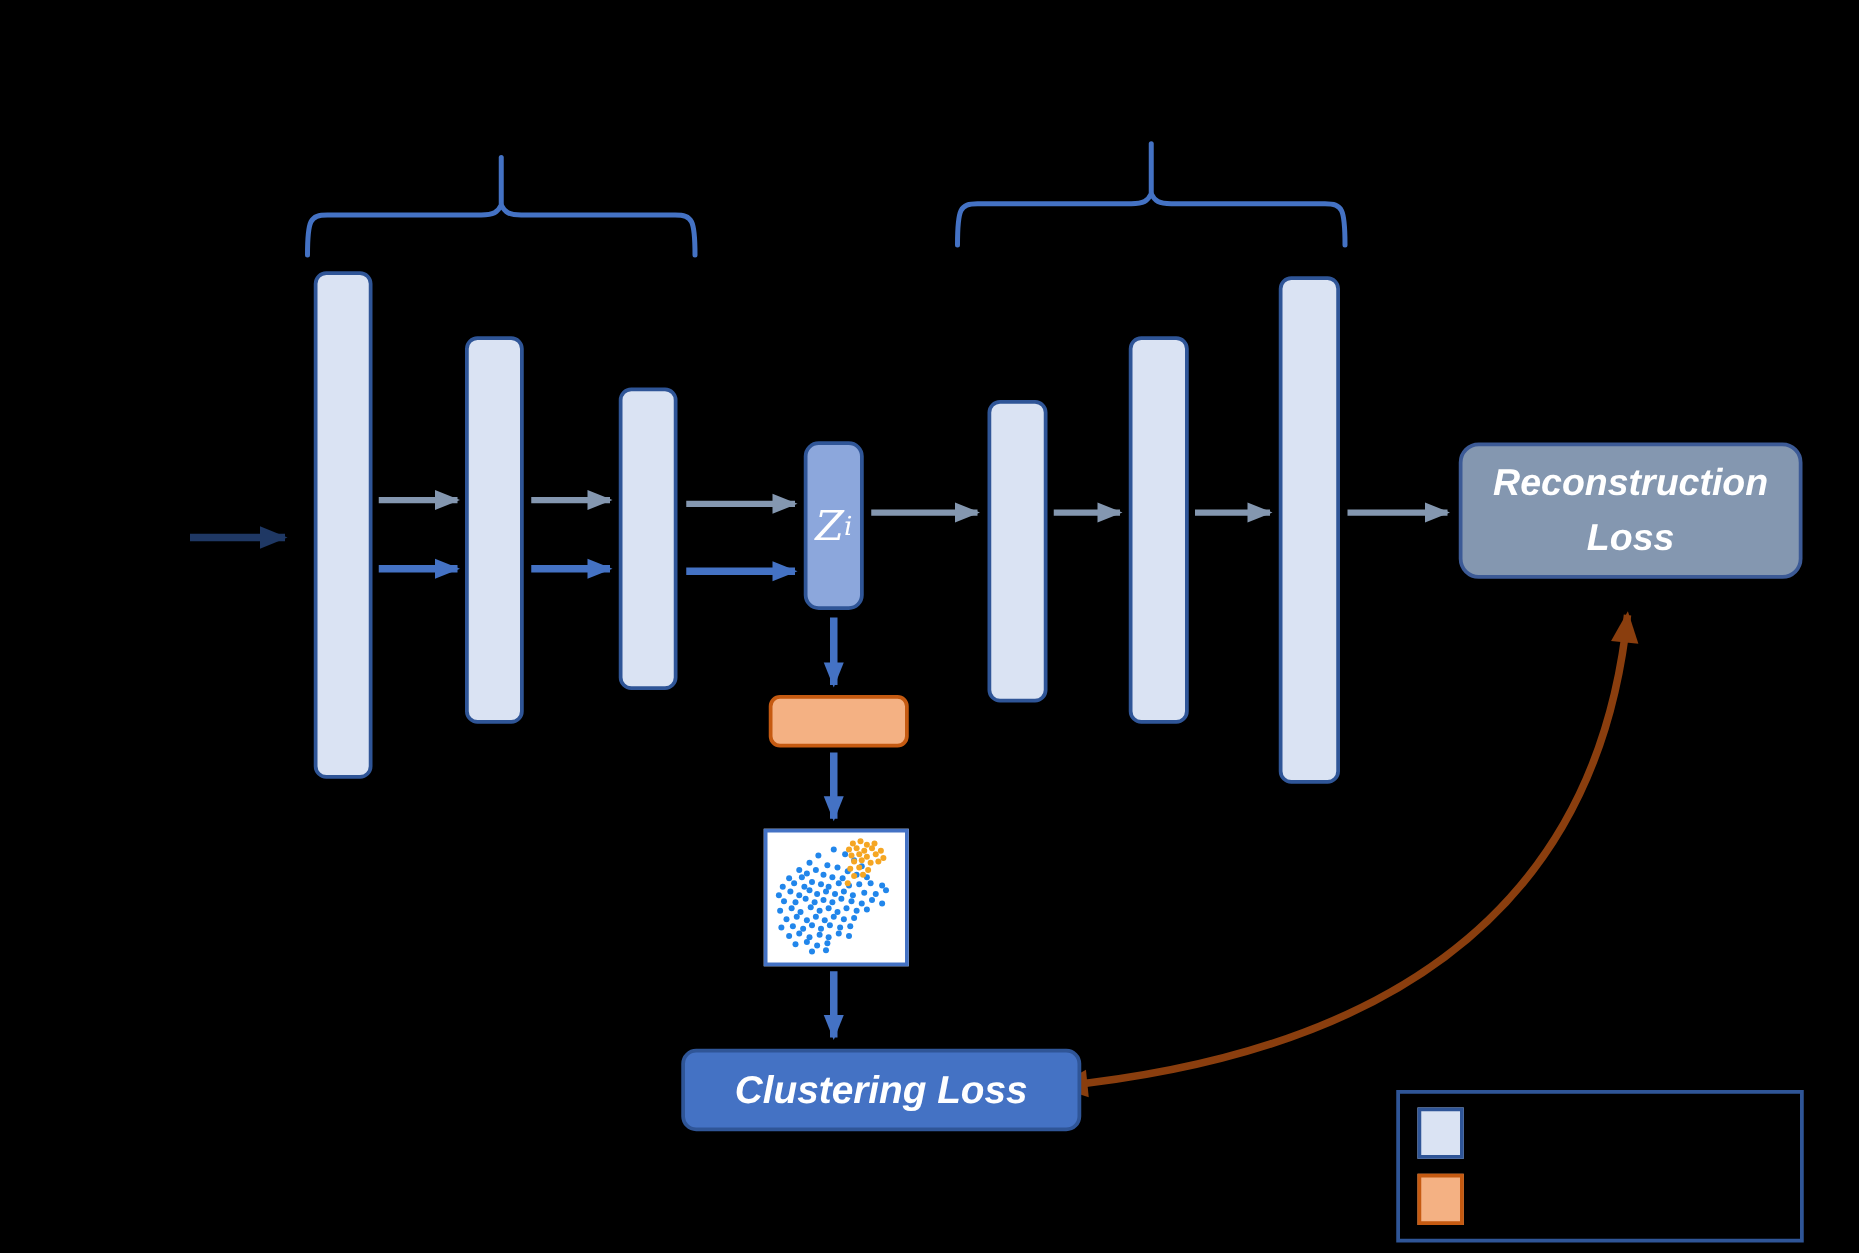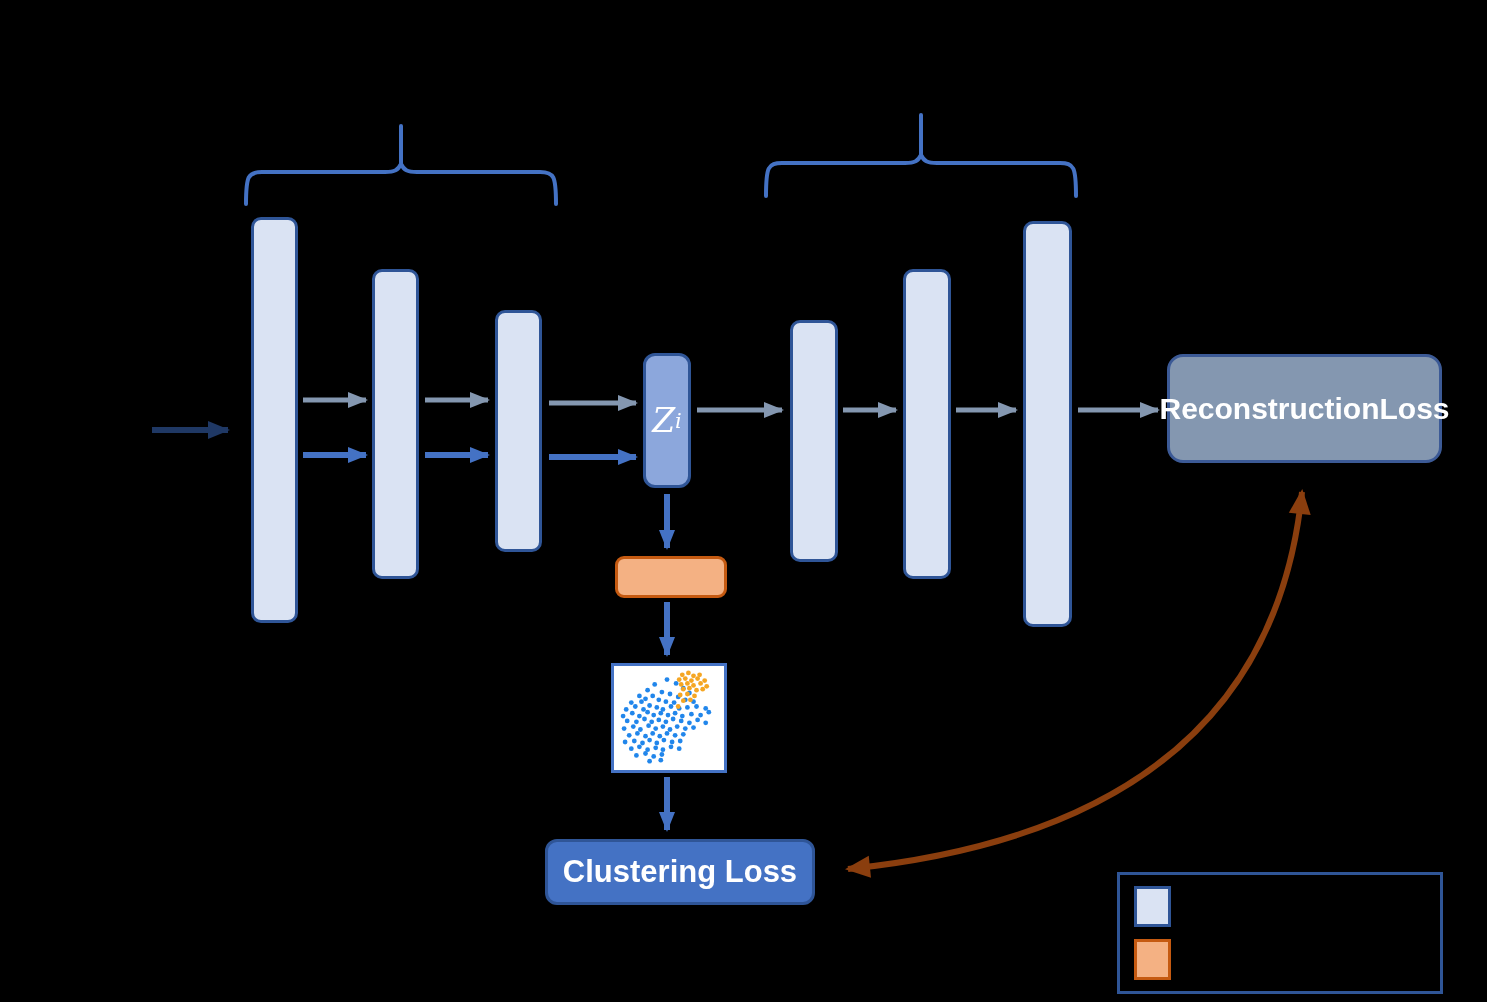--- a/index.html
+++ b/index.html
@@ -14,26 +14,26 @@
   html,body{margin:0;padding:0;background:#000;}
   #canvas{position:relative;width:1487px;height:1002px;background:var(--background);
     overflow:hidden;font-family:"Liberation Sans",sans-serif;}
   .bar{position:absolute;background:var(--bar-fill);border:3px solid var(--bar-border);
     border-radius:10px;box-sizing:border-box;}
   .latent{position:absolute;left:643px;top:353px;width:48px;height:135px;
     background:var(--latent-fill);border:3px solid var(--bar-border);border-radius:12px;
     box-sizing:border-box;display:flex;align-items:center;justify-content:center;
     color:var(--text-white);font-family:"DejaVu Serif",serif;font-style:italic;font-size:33px;}
   .latent sub{font-size:21px;line-height:0;}
-  .lossbox{position:absolute;box-sizing:border-box;display:flex;flex-direction:row;
+  .lossbox{position:absolute;box-sizing:border-box;display:flex;flex-direction:column;
     align-items:center;justify-content:center;color:var(--text-white);
-    font-weight:700;text-align:center;}
+    font-weight:700;font-style:italic;text-align:center;}
   #recon{left:1167px;top:354px;width:275px;height:109px;background:var(--recon-fill);
     border:3px solid var(--recon-border);border-radius:16px;font-size:30px;line-height:44px;}
-  #cluster{left:545px;top:839px;width:270px;height:66px;background:var(--cluster-fill);
+  #cluster{left:545px;top:839px;width:320px;height:66px;background:var(--cluster-fill);
     border:3px solid var(--cluster-border);border-radius:12px;font-size:31px;}
   .orangebox{position:absolute;left:615px;top:556px;width:112px;height:42px;
     background:var(--orange-fill);border:3px solid var(--orange-border);border-radius:9px;
     box-sizing:border-box;}
   .scatter{position:absolute;left:611px;top:663px;width:116px;height:110px;
     background:#ffffff;border:3px solid var(--scatter-border);box-sizing:border-box;}
   .legend{position:absolute;left:1117px;top:872px;width:326px;height:122px;
     border:3px solid var(--legend-border);box-sizing:border-box;}
   .swatch{position:absolute;box-sizing:border-box;}
   .swatch.blue{left:14px;top:11px;width:37px;height:41px;background:var(--bar-fill);

